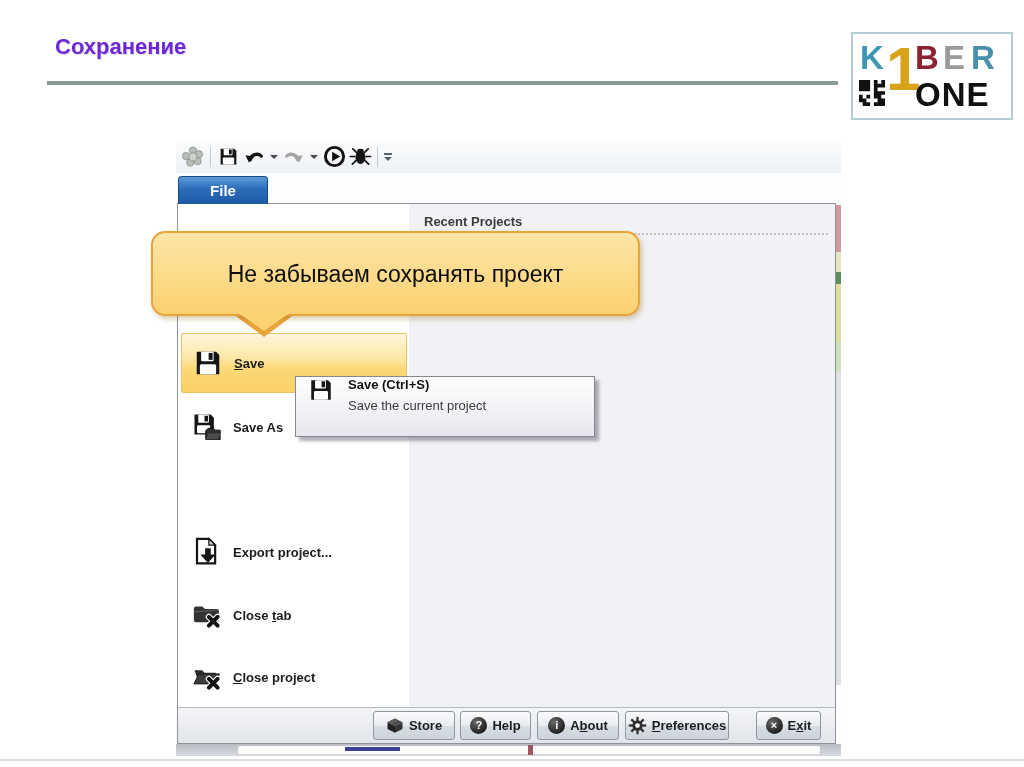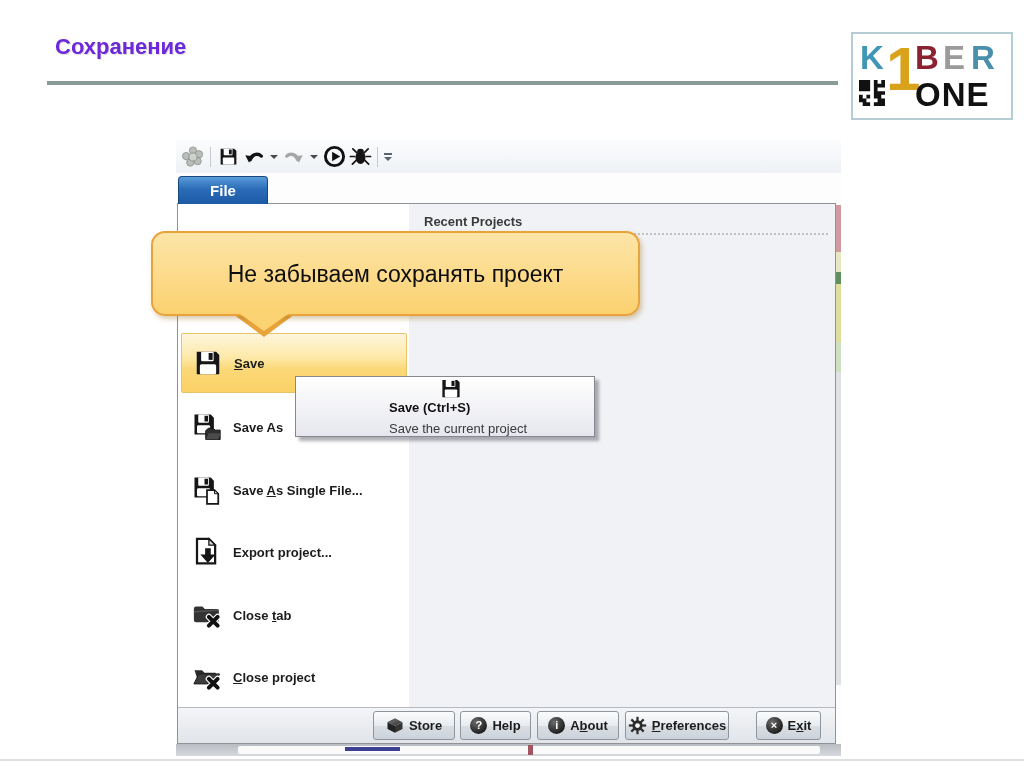--- a/index.html
+++ b/index.html
@@ -60,21 +60,21 @@
           background:linear-gradient(#f4f5f7,#e1e4e9);border-top:1px solid #b6bac0;box-sizing:border-box;}
   .fbtn{position:absolute;top:3px;height:29px;border:1px solid #8f959d;border-radius:3px;
         background:linear-gradient(#fbfcfd,#e8ebef 50%,#d9dee4 51%,#ccd3da);
         display:flex;align-items:center;justify-content:center;gap:5px;font-size:13px;font-weight:600;color:#1c1c1c;
         box-sizing:border-box;}
   .circ{width:17px;height:17px;border-radius:50%;background:radial-gradient(circle at 35% 30%,#6a6a6a,#1f1f1f 72%);
         color:#fff;font-size:11px;font-weight:bold;display:flex;align-items:center;justify-content:center;line-height:1;}
 
   .tooltip{left:119px;top:236px;width:300px;height:61px;background:linear-gradient(#ffffff,#e6e7ee);
            border:1px solid #86888d;box-shadow:4px 4px 3px rgba(80,80,95,.45);z-index:8;
-           display:flex;align-items:center;padding-left:12px;box-sizing:border-box;flex-direction:column;}
+           display:flex;align-items:flex-start;padding-left:12px;box-sizing:border-box;}
   .tt-text{margin-left:14px;}
   .tt-title{font-size:13px;font-weight:bold;color:#111;margin-bottom:6px;}
   .tt-desc{font-size:13px;color:#3a3a3a;}
 
   .bstrip{left:0;top:604px;width:665px;height:12px;background:linear-gradient(#b9bcc2,#d6d9dd);}
   .bstrip .inner{position:absolute;left:62px;top:2px;width:582px;height:8px;background:#fafafa;border-radius:2px;}
   .bstrip .blue{position:absolute;left:169px;top:3px;width:55px;height:4px;background:#3d3f90;}
   .bstrip .red{position:absolute;left:352px;top:1px;width:5px;height:10px;background:#a05560;}
 
   .sliver{left:660px;top:65px;width:5px;height:480px;z-index:1;}
@@ -200,33 +200,20 @@
           <rect x="5" y="2" width="8.5" height="6.5" rx="0.8" fill="#fff"></rect>
           <rect x="10" y="3" width="2.8" height="4.6" fill="#161616"></rect>
           <rect x="4" y="10.5" width="10.5" height="6.5" rx="1" fill="#fff"></rect>
           <path d="M11 15 l2-2 h4 l1.5 1.5 h4 V22 H11 Z" fill="#2e2e2e" stroke="#111" stroke-width="0.8"></path>
           <path d="M11 22 l2.5-5 h9.5 l-2 5 Z" fill="#4a4a4a"></path>
           </svg>
       </span>
       <span class="mlabel"><span>Save As</span><span class="ak"></span><span></span></span>
     </div>
 
-    <div class="mitem" style="top:256px">
-      <span class="micon">
-        <svg width="30" height="30" viewBox="0 0 24 24">
-            <path d="M2 2 h13 L17.5 4.5 V18 H2 Z" fill="#161616"></path>
-          <rect x="5" y="2" width="8.5" height="6.5" rx="0.8" fill="#fff"></rect>
-          <rect x="10" y="3" width="2.8" height="4.6" fill="#161616"></rect>
-          <rect x="4" y="10.5" width="10.5" height="6.5" rx="1" fill="#fff"></rect>
-          <path d="M12 12 h6 l3 3 v8 h-9 Z" fill="#fff" stroke="#161616" stroke-width="1.4"></path>
-          <path d="M18 12 l3 3 h-3 Z" fill="#c9c9c9" stroke="#161616" stroke-width="0.8"></path>
-          </svg>
-      </span>
-      <span class="mlabel"><span>Save </span><span class="ak">A</span><span>s Single File...</span></span>
-    </div>
 
     <div class="mitem" style="top:318px">
       <span class="micon">
         <svg width="30" height="30" viewBox="0 0 24 24">
             <path d="M4 1.5 h9.5 l5 5 V21 H4 Z" fill="#fff" stroke="#161616" stroke-width="1.8"></path>
           <path d="M13.5 1.5 l5 5 h-5 Z" fill="#d8d8d8" stroke="#161616" stroke-width="1"></path>
           <path d="M10.5 9 h4.5 v5 h3.8 L12.7 20.8 6.7 14 h3.8 Z" fill="#161616"></path>
           </svg>
       </span>
       <span class="mlabel"><span>Export project...</span><span class="ak"></span><span></span></span>

